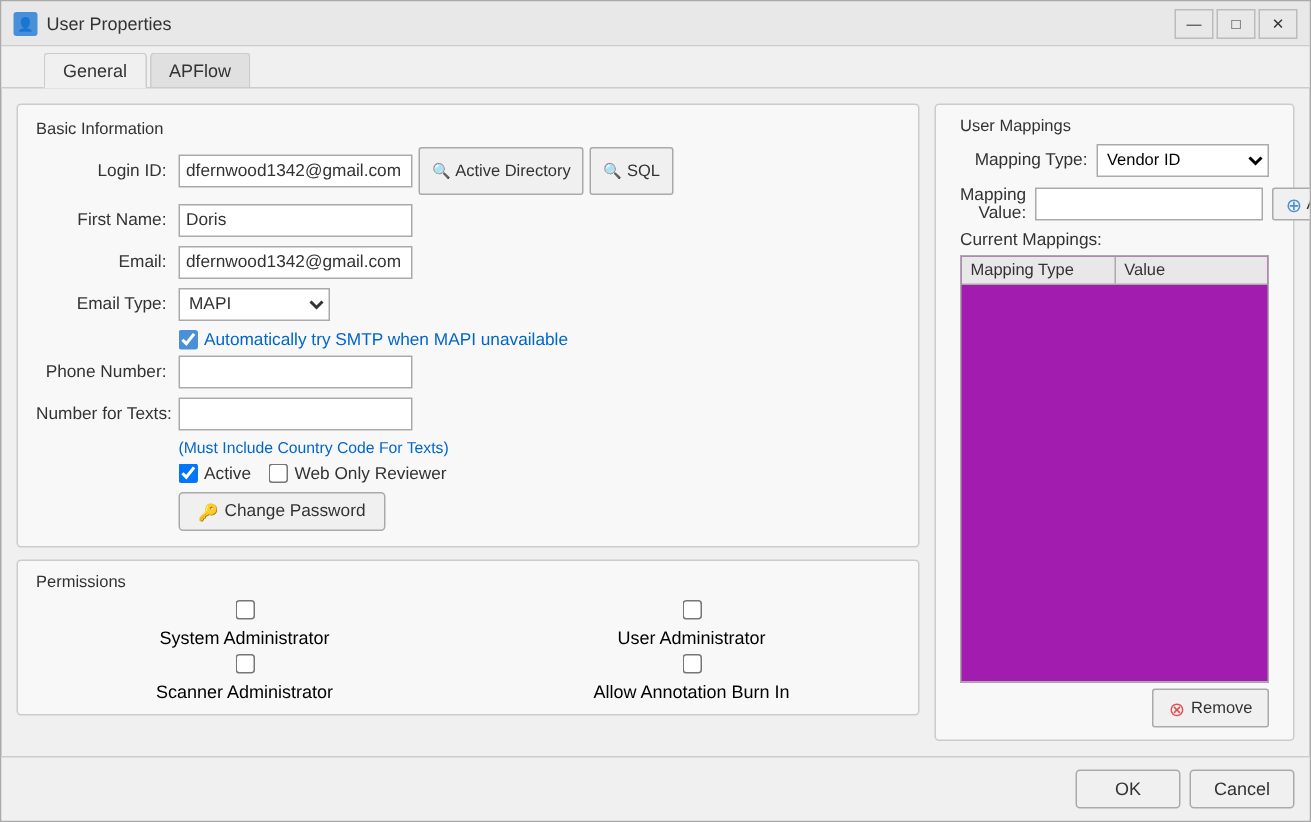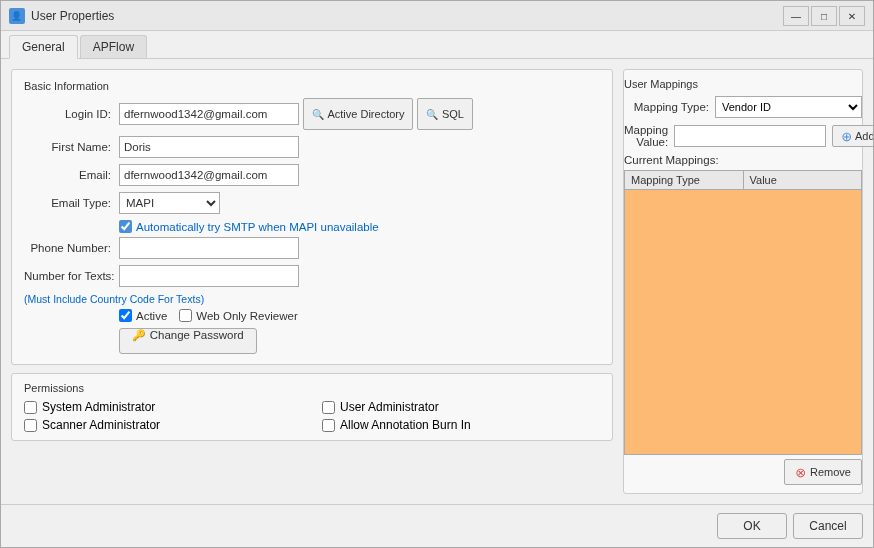--- a/index.html
+++ b/index.html
@@ -82,20 +82,21 @@
       font-size: 12px;
       color: #333;
       margin-right: 2px;
       border-radius: 3px 3px 0 0;
     }
     .tab.active {
       background: #f0f0f0;
       font-weight: normal;
       border-bottom: 1px solid #f0f0f0;
       margin-bottom: -1px;
+      margin-left: 20px;
     }
 
     .content {
       flex: 1;
       display: flex;
       padding: 10px;
       gap: 10px;
       overflow: hidden;
     }
 
@@ -133,21 +134,21 @@
     }
     .form-label {
       width: 95px;
       text-align: right;
       padding-right: 8px;
       font-size: 11.5px;
       color: #333;
       white-space: nowrap;
     }
     .form-input {
-      width: 180px;
+      width: 156px;
       height: 22px;
       border: 1px solid #aaa;
       background: white;
       padding: 2px 4px;
       font-size: 11.5px;
       color: #333;
       outline: none;
     }
 
     .login-row {
@@ -194,39 +195,40 @@
       font-size: 11.5px;
       color: #333;
       cursor: pointer;
     }
     .checkbox-label.blue-text {
       color: #0066cc;
     }
     .hint-text {
       font-size: 10.5px;
       color: #0066cc;
+      margin-left: 95px;
       margin-bottom: 4px;
     }
 
     .active-row {
       display: flex;
       align-items: center;
       gap: 12px;
       margin-left: 95px;
       margin-bottom: 6px;
     }
     .active-item {
       display: flex;
       align-items: center;
       gap: 4px;
     }
 
     .change-pw-btn {
       display: flex;
-      align-items: flex-start;
+      align-items: center;
       gap: 4px;
       height: 26px;
       padding: 0 12px;
       border: 1px solid #aaa;
       background: #f0f0f0;
       cursor: pointer;
       font-size: 11.5px;
       color: #333;
       border-radius: 3px;
       margin-left: 95px;
@@ -241,30 +243,31 @@
 
     .perm-grid {
       display: grid;
       grid-template-columns: 1fr 1fr;
       gap: 4px 20px;
     }
     .perm-item {
       display: flex;
       align-items: center;
       gap: 5px;
+      flex-direction: column;
     }
     .perm-item input[type="checkbox"] {
       accent-color: #4a90d9;
     }
 
     
     .user-mappings-section {
       border: 1px solid #ccc;
       border-radius: 3px;
-      padding: 8px 0;
+      padding: 8px 16px;
       background: #f8f8f8;
       flex: 1;
       display: flex;
       flex-direction: column;
     }
 
     .mapping-row {
       display: flex;
       align-items: center;
       margin-bottom: 6px;
@@ -309,21 +312,21 @@
 
     .current-mappings-label {
       font-size: 11.5px;
       color: #333;
       margin-bottom: 4px;
     }
 
     .mappings-table {
       flex: 1;
       border: 1px solid #aaa;
-      background: #fdba74;
+      background: #a21caf;
       overflow: hidden;
       display: flex;
       flex-direction: column;
       min-height: 100px;
       justify-content: center;
     }
     .mappings-header {
       display: flex;
       background: #e8e8e8;
       border-bottom: 1px solid #aaa;

